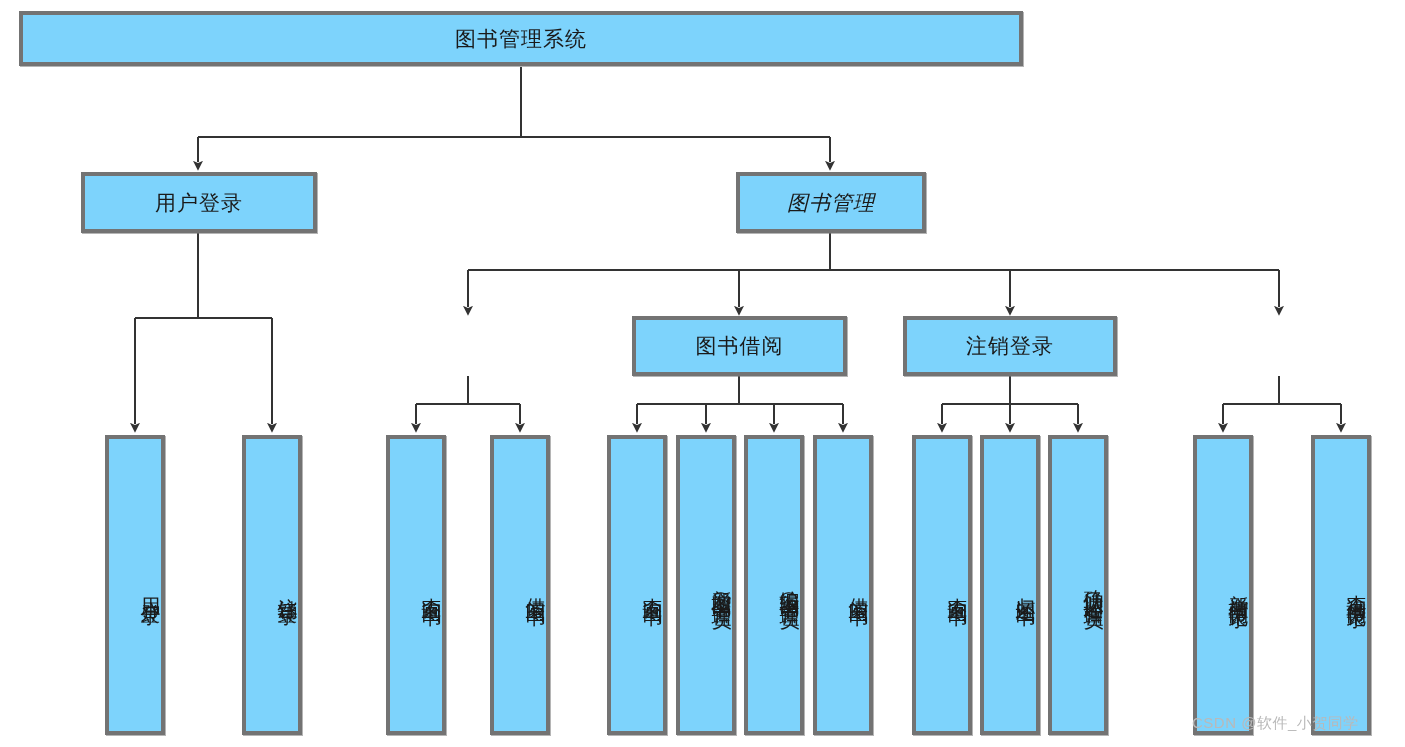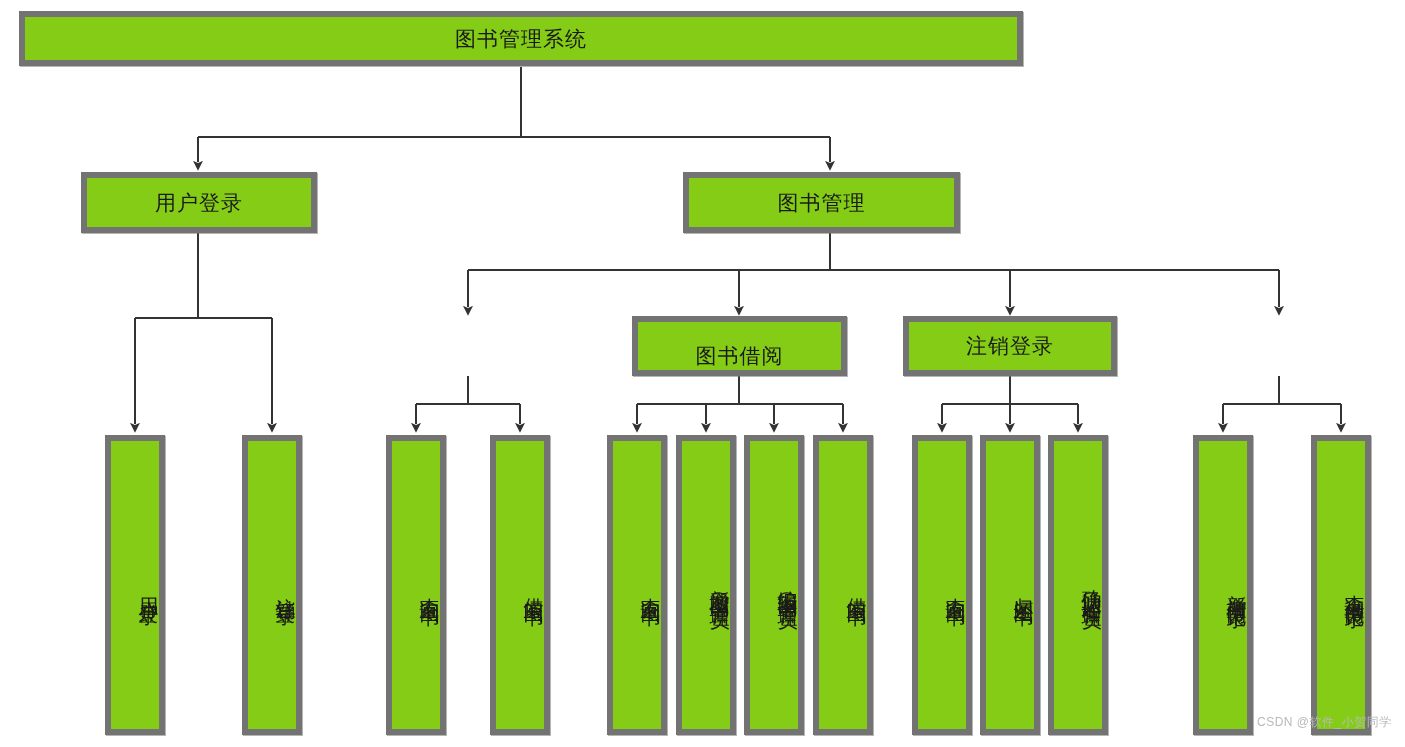--- a/index.html
+++ b/index.html
@@ -20,22 +20,22 @@
   #wires {
     position: absolute;
     left: 0;
     top: 0;
     width: 1405px;
     height: 747px;
   }
   .node {
     position: absolute;
     box-sizing: border-box;
-    background: #84cc16;
-    border: 6px solid #737373;
+    background: #7dd3fc;
+    border: 4px solid #737373;
     box-shadow: 1px 1px 0 0 rgba(120,120,120,0.55);
     display: flex;
     align-items: center;
     justify-content: center;
     color: #1a1a1a;
   }
   .node.horiz {
     font-size: 21px;
     letter-spacing: 1px;
   }
@@ -52,23 +52,23 @@
     align-items: flex-start;
     padding-top: 4px;
   }
   .node.vert .vtext {
     writing-mode: vertical-rl;
     text-orientation: upright;
     line-height: 1;
   }
   .watermark {
     position: absolute;
-    left: 1257px;
+    left: 1192px;
     top: 714px;
-    font-size: 12px;
+    font-size: 15px;
     color: #b9b9b9;
     white-space: nowrap;
     letter-spacing: 0.5px;
     user-select: none;
   }
 </style>
 </head>
 <body>
 
 <div id="canvas">
@@ -129,25 +129,25 @@
     </g>
   </svg>
 
   <div class="node horiz" style="left:19px; top:11px; width:1004px; height:55px;">
     <span>图书管理系统</span>
   </div>
 
   <div class="node horiz" style="left:81px; top:172px; width:236px; height:61px;">
     <span>用户登录</span>
   </div>
-  <div class="node horiz" style="left:683px; top:172px; width:277px; height:61px;">
+  <div class="node horiz" style="left:736px; top:172px; width:190px; height:61px;font-style:italic;">
     <span>图书管理</span>
   </div>
 
-  <div class="node horiz" style="left:632px; top:316px; width:215px; height:60px;align-items:flex-end;">
+  <div class="node horiz" style="left:632px; top:316px; width:215px; height:60px;">
     <span>图书借阅</span>
   </div>
   <div class="node horiz" style="left:903px; top:316px; width:214px; height:60px;">
     <span>注销登录</span>
   </div>
 
   <div class="node vert" style="left:105px; top:435px; width:60px; height:300px;">
     <span class="vtext">用户登录</span>
   </div>
   <div class="node vert" style="left:242px; top:435px; width:60px; height:300px;">

